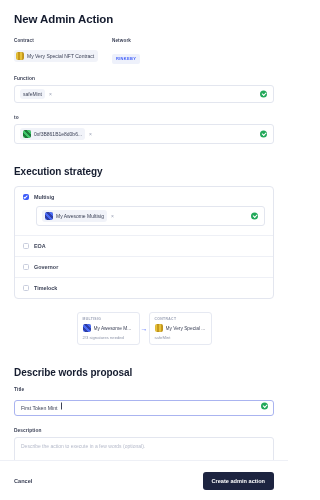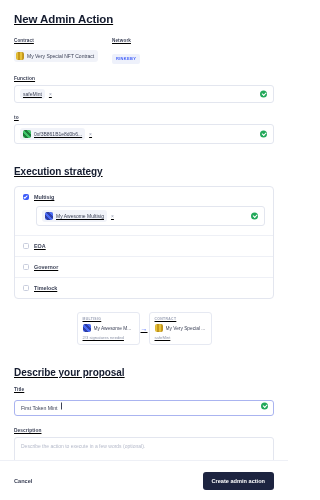--- a/index.html
+++ b/index.html
@@ -2,21 +2,21 @@
 <html><head>
 <meta charset="utf-8">
 <style>
   * { box-sizing: border-box; margin: 0; padding: 0; }
   html, body {
     width: 288px; height: 500px;
     background: #ffffff;
     font-family: "Liberation Sans", sans-serif;
     -webkit-font-smoothing: antialiased;
   }
-  .page { position: relative; width: 288px; height: 500px; overflow: hidden; background:#fff;text-decoration:underline; }
+  .page { position: relative; width: 288px; height: 500px; overflow: hidden; background:#fff; }
   .wrap { padding: 0 14px; }
 
   .page-title {
     font-size: 11.5px; font-weight: bold; color: #151c2f;
     letter-spacing: -0.1px; padding-top: 13px;
   }
 
   
   .meta-row { display: flex; margin-top: 13px; }
   .meta-col.contract { width: 98px; }
@@ -268,21 +268,21 @@
           <div class="sum-kicker">CONTRACT</div>
           <div class="sum-row">
             <span class="avatar"></span>
             <span class="sum-name">My Very Special ...</span>
           </div>
           <div class="sum-sub">safeMint</div>
         </div>
       </div>
     </div>
 
-    <div class="section-title">Describe your proposal</div>
+    <div class="section-title">Describe words proposal</div>
 
     <div class="field" style="margin-top:0">
       <div class="field-label">Title</div>
       <div class="input-shell">
         <input class="text-input" value="First Token Mint" style="">
         <span class="caret" style="left:47px"></span>
         <span class="check"></span>
       </div>
     </div>
 

